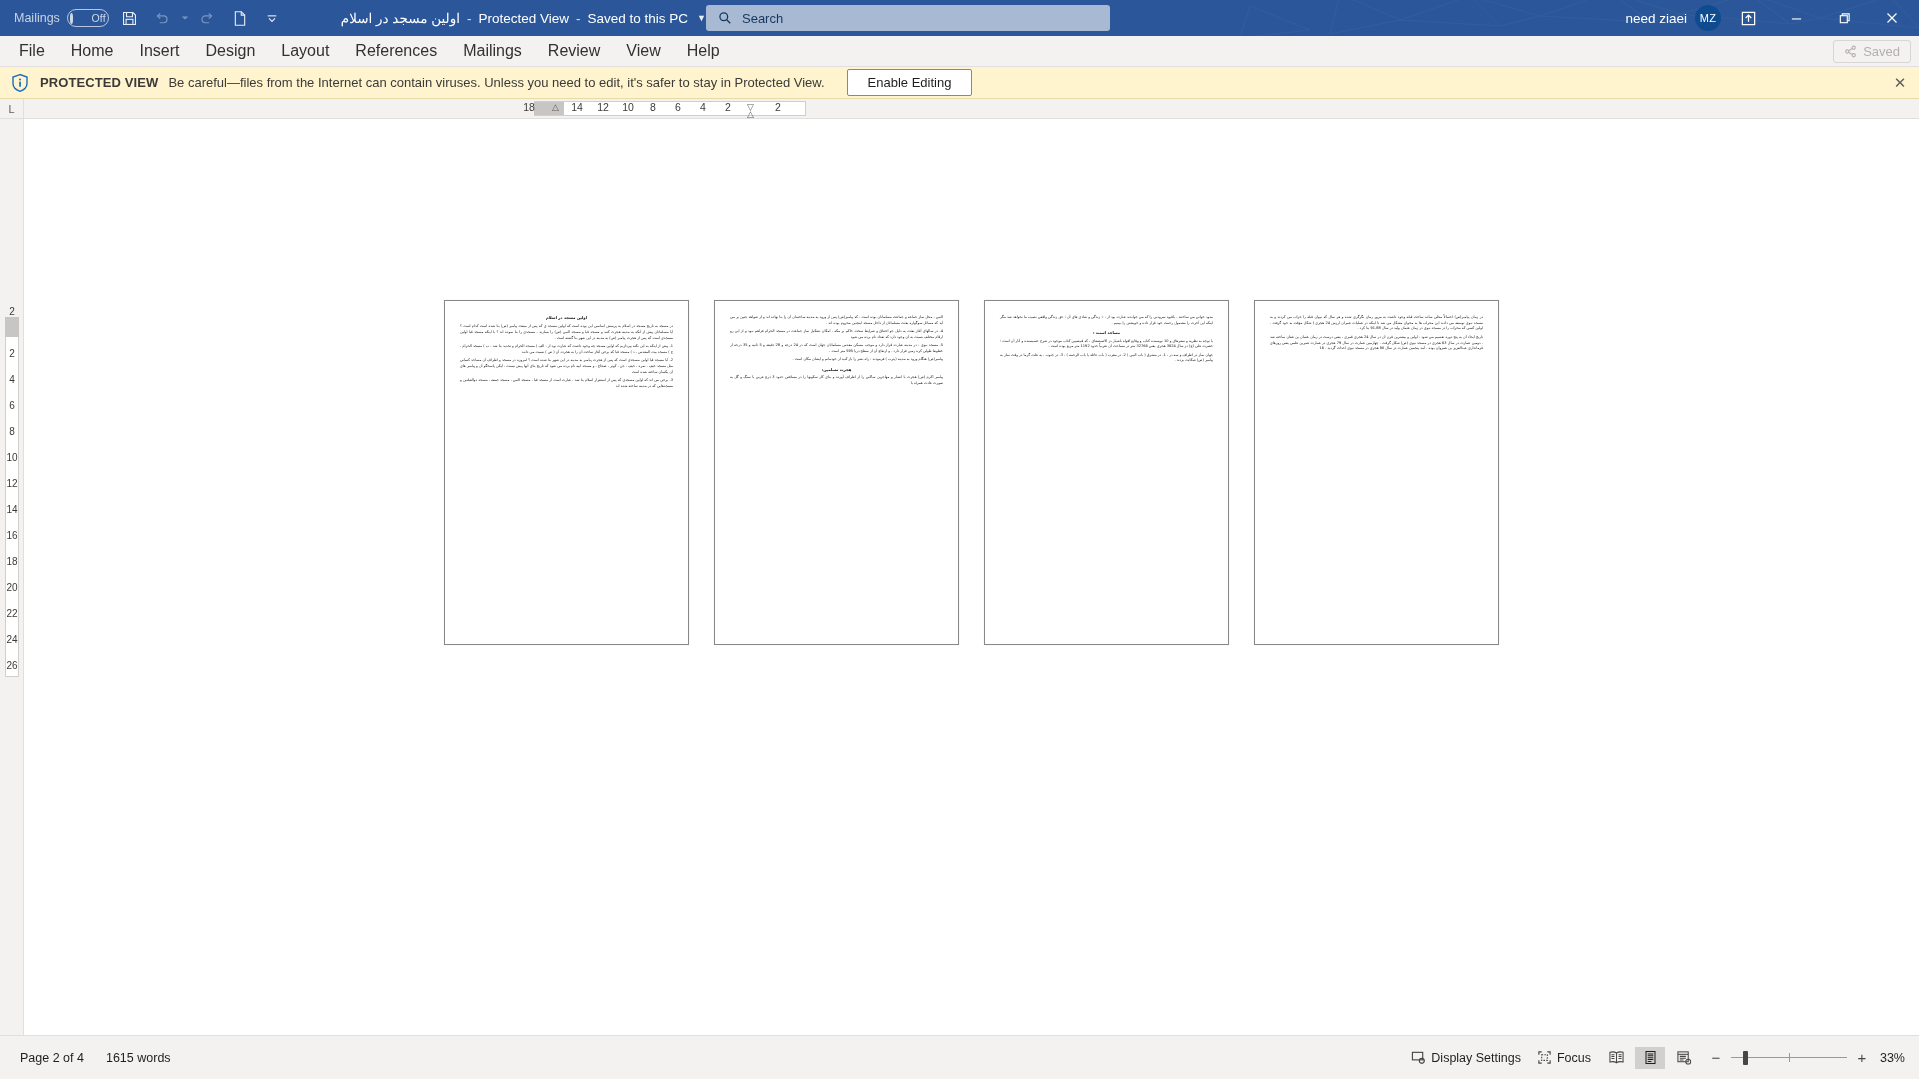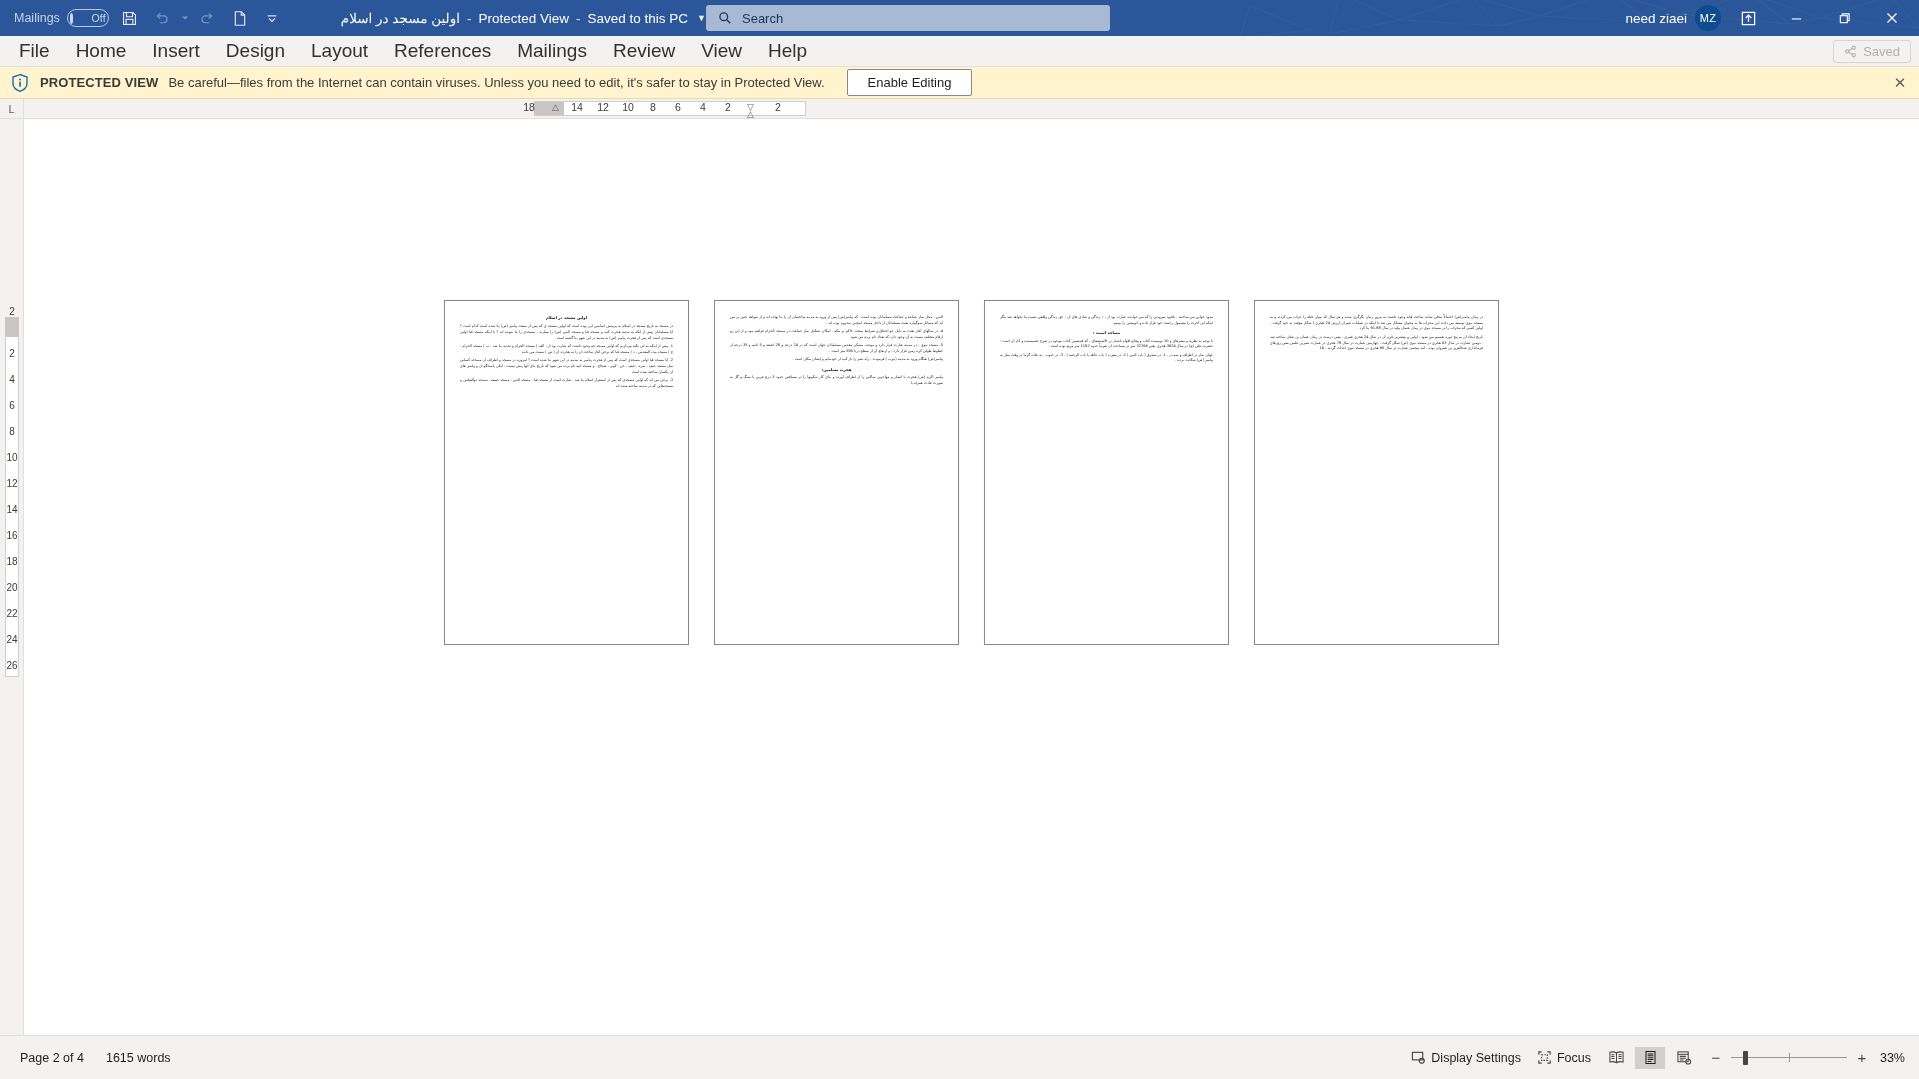--- a/index.html
+++ b/index.html
@@ -72,21 +72,21 @@
   .ribbon {
     height: 31px; min-height: 31px;
     background: #F3F2F1;
     display: flex; align-items: stretch;
     border-bottom: 1px solid #e1dfdd;
     position: relative;
   }
   .tabs { display: flex; align-items: stretch; padding-left: 6px; }
   .tab {
     padding: 0 13px; display: flex; align-items: center;
-    font-size: 19px; color: #323130; white-space: nowrap;
+    font-size: 16px; color: #323130; white-space: nowrap;
   }
   .ribbon-right { margin-left: auto; display: flex; align-items: center; padding-right: 8px; }
   .share-btn {
     display: flex; align-items: center; gap: 6px;
     font-size: 13px; color: #b3b0ad;
     border: 1px solid #d8d6d4; border-radius: 3px;
     padding: 3px 10px; background: #f3f2f1;
   }
 
   

